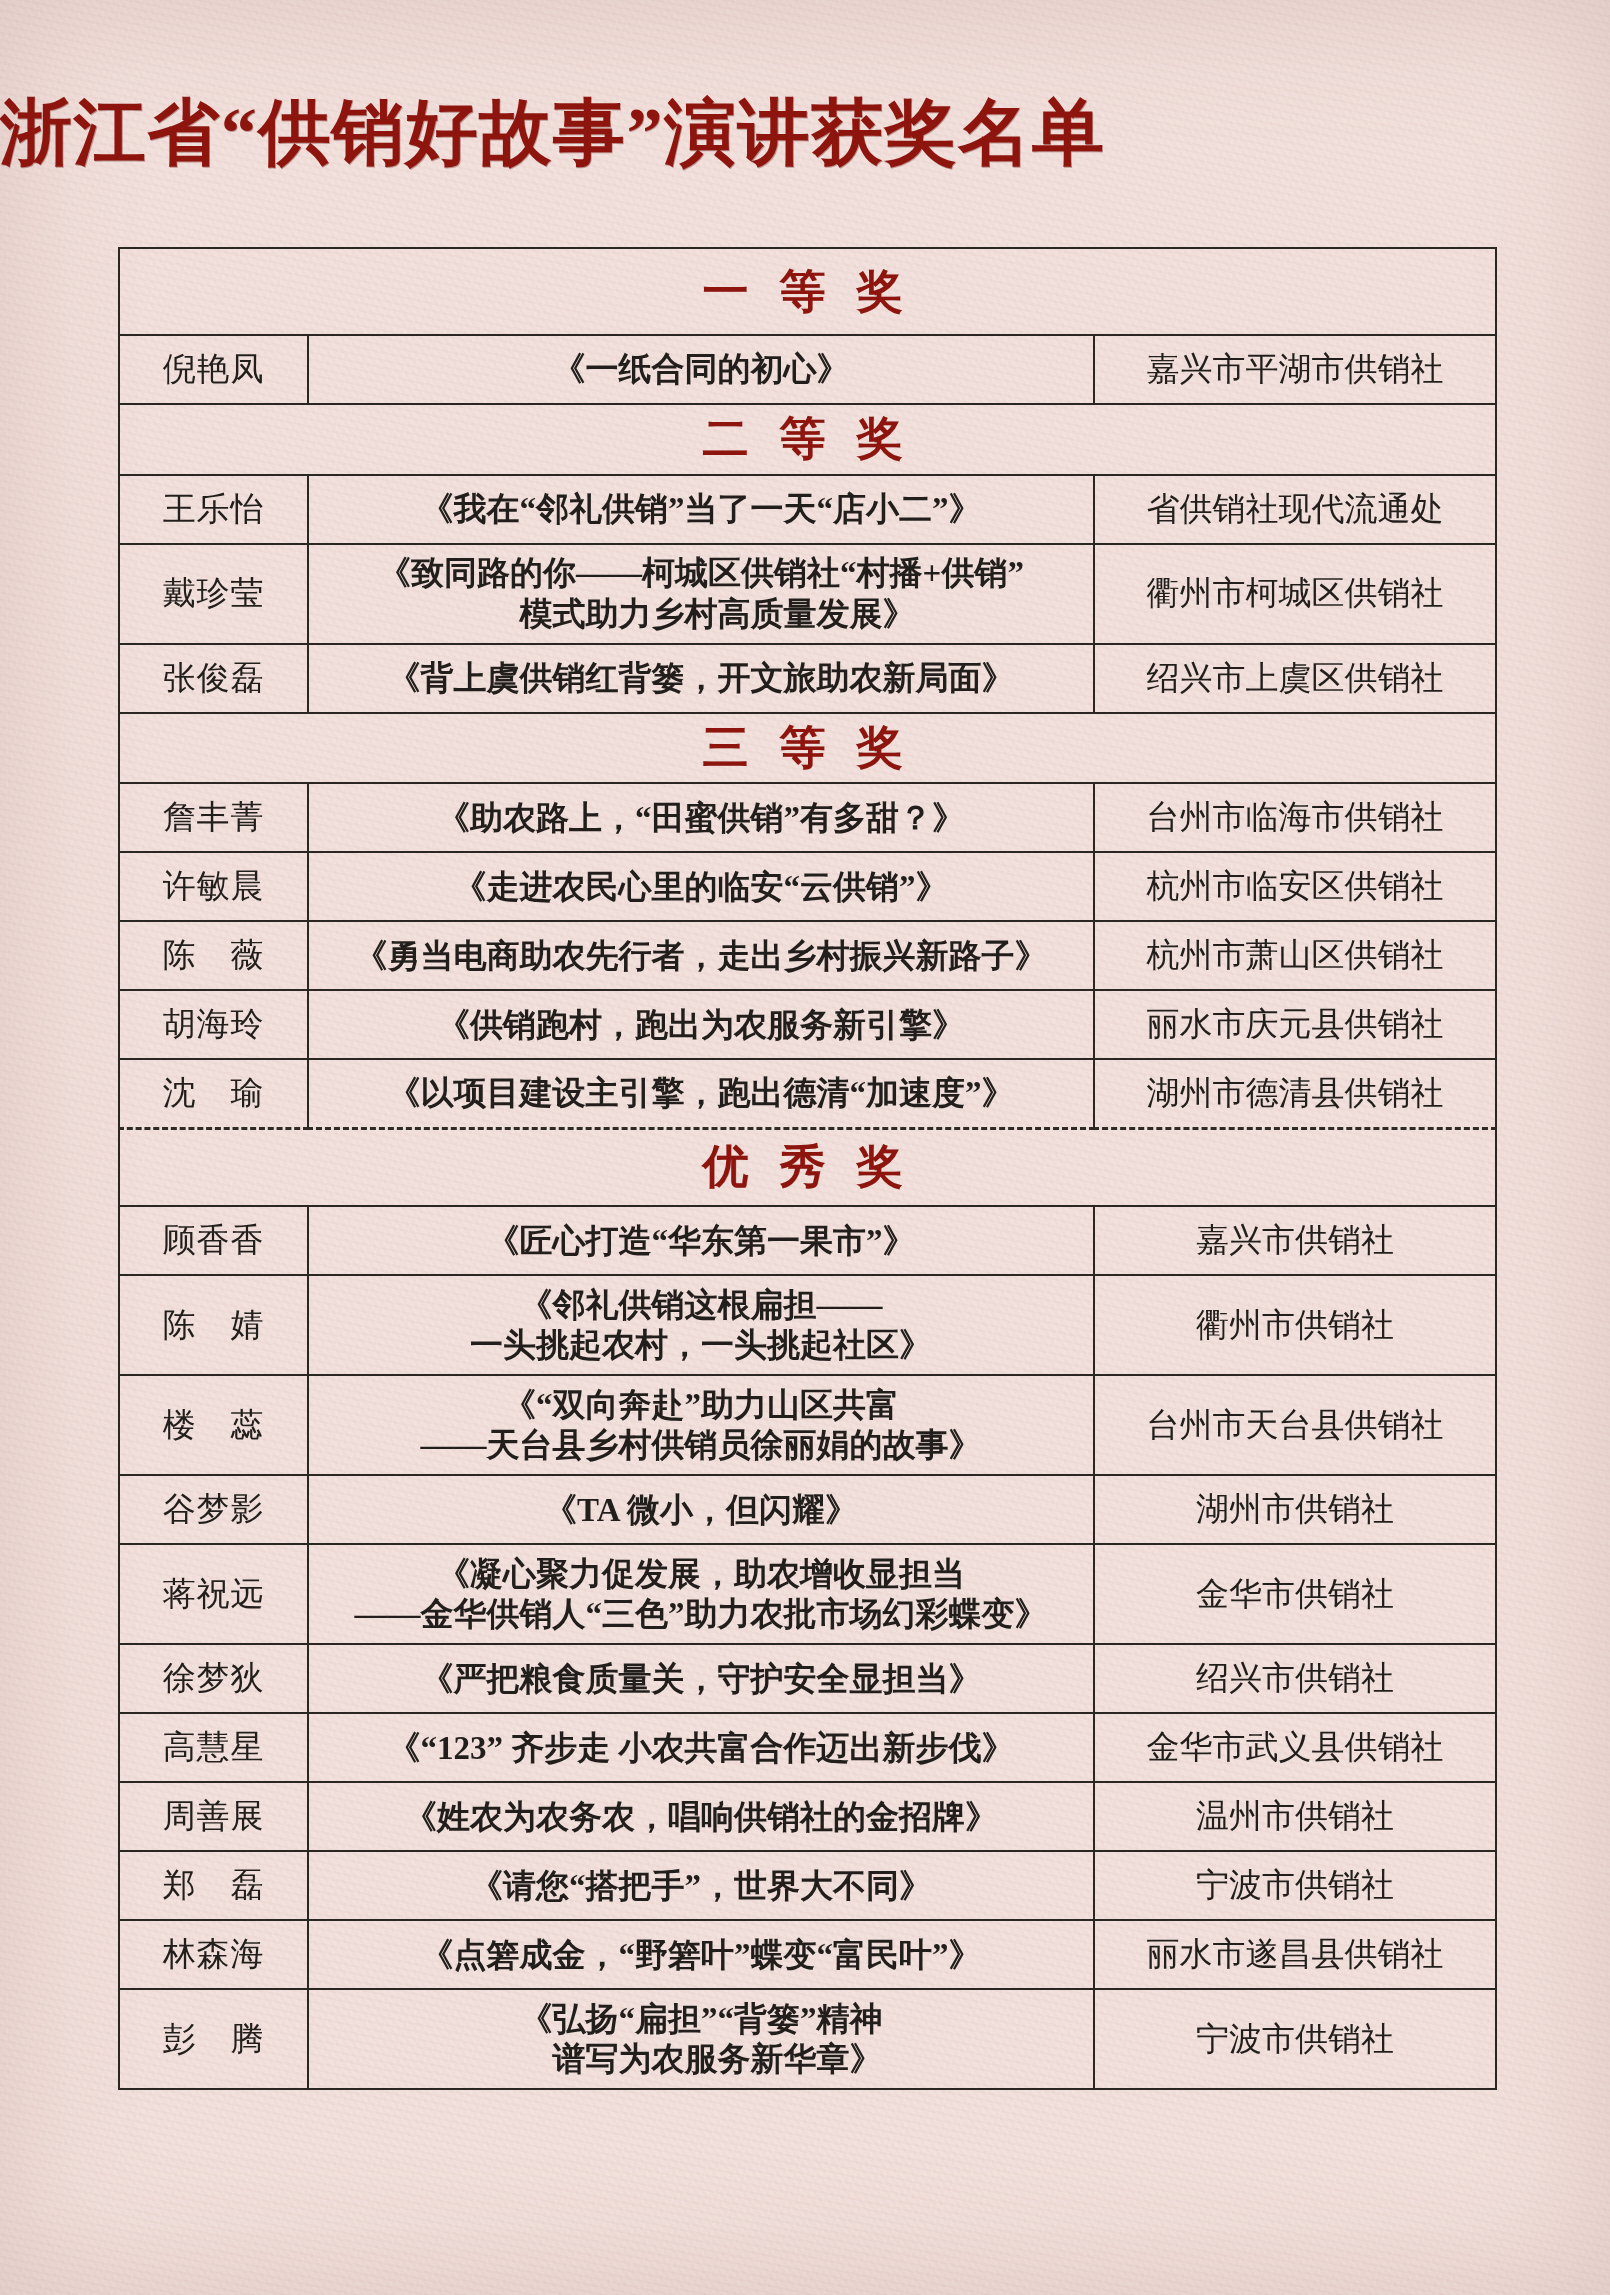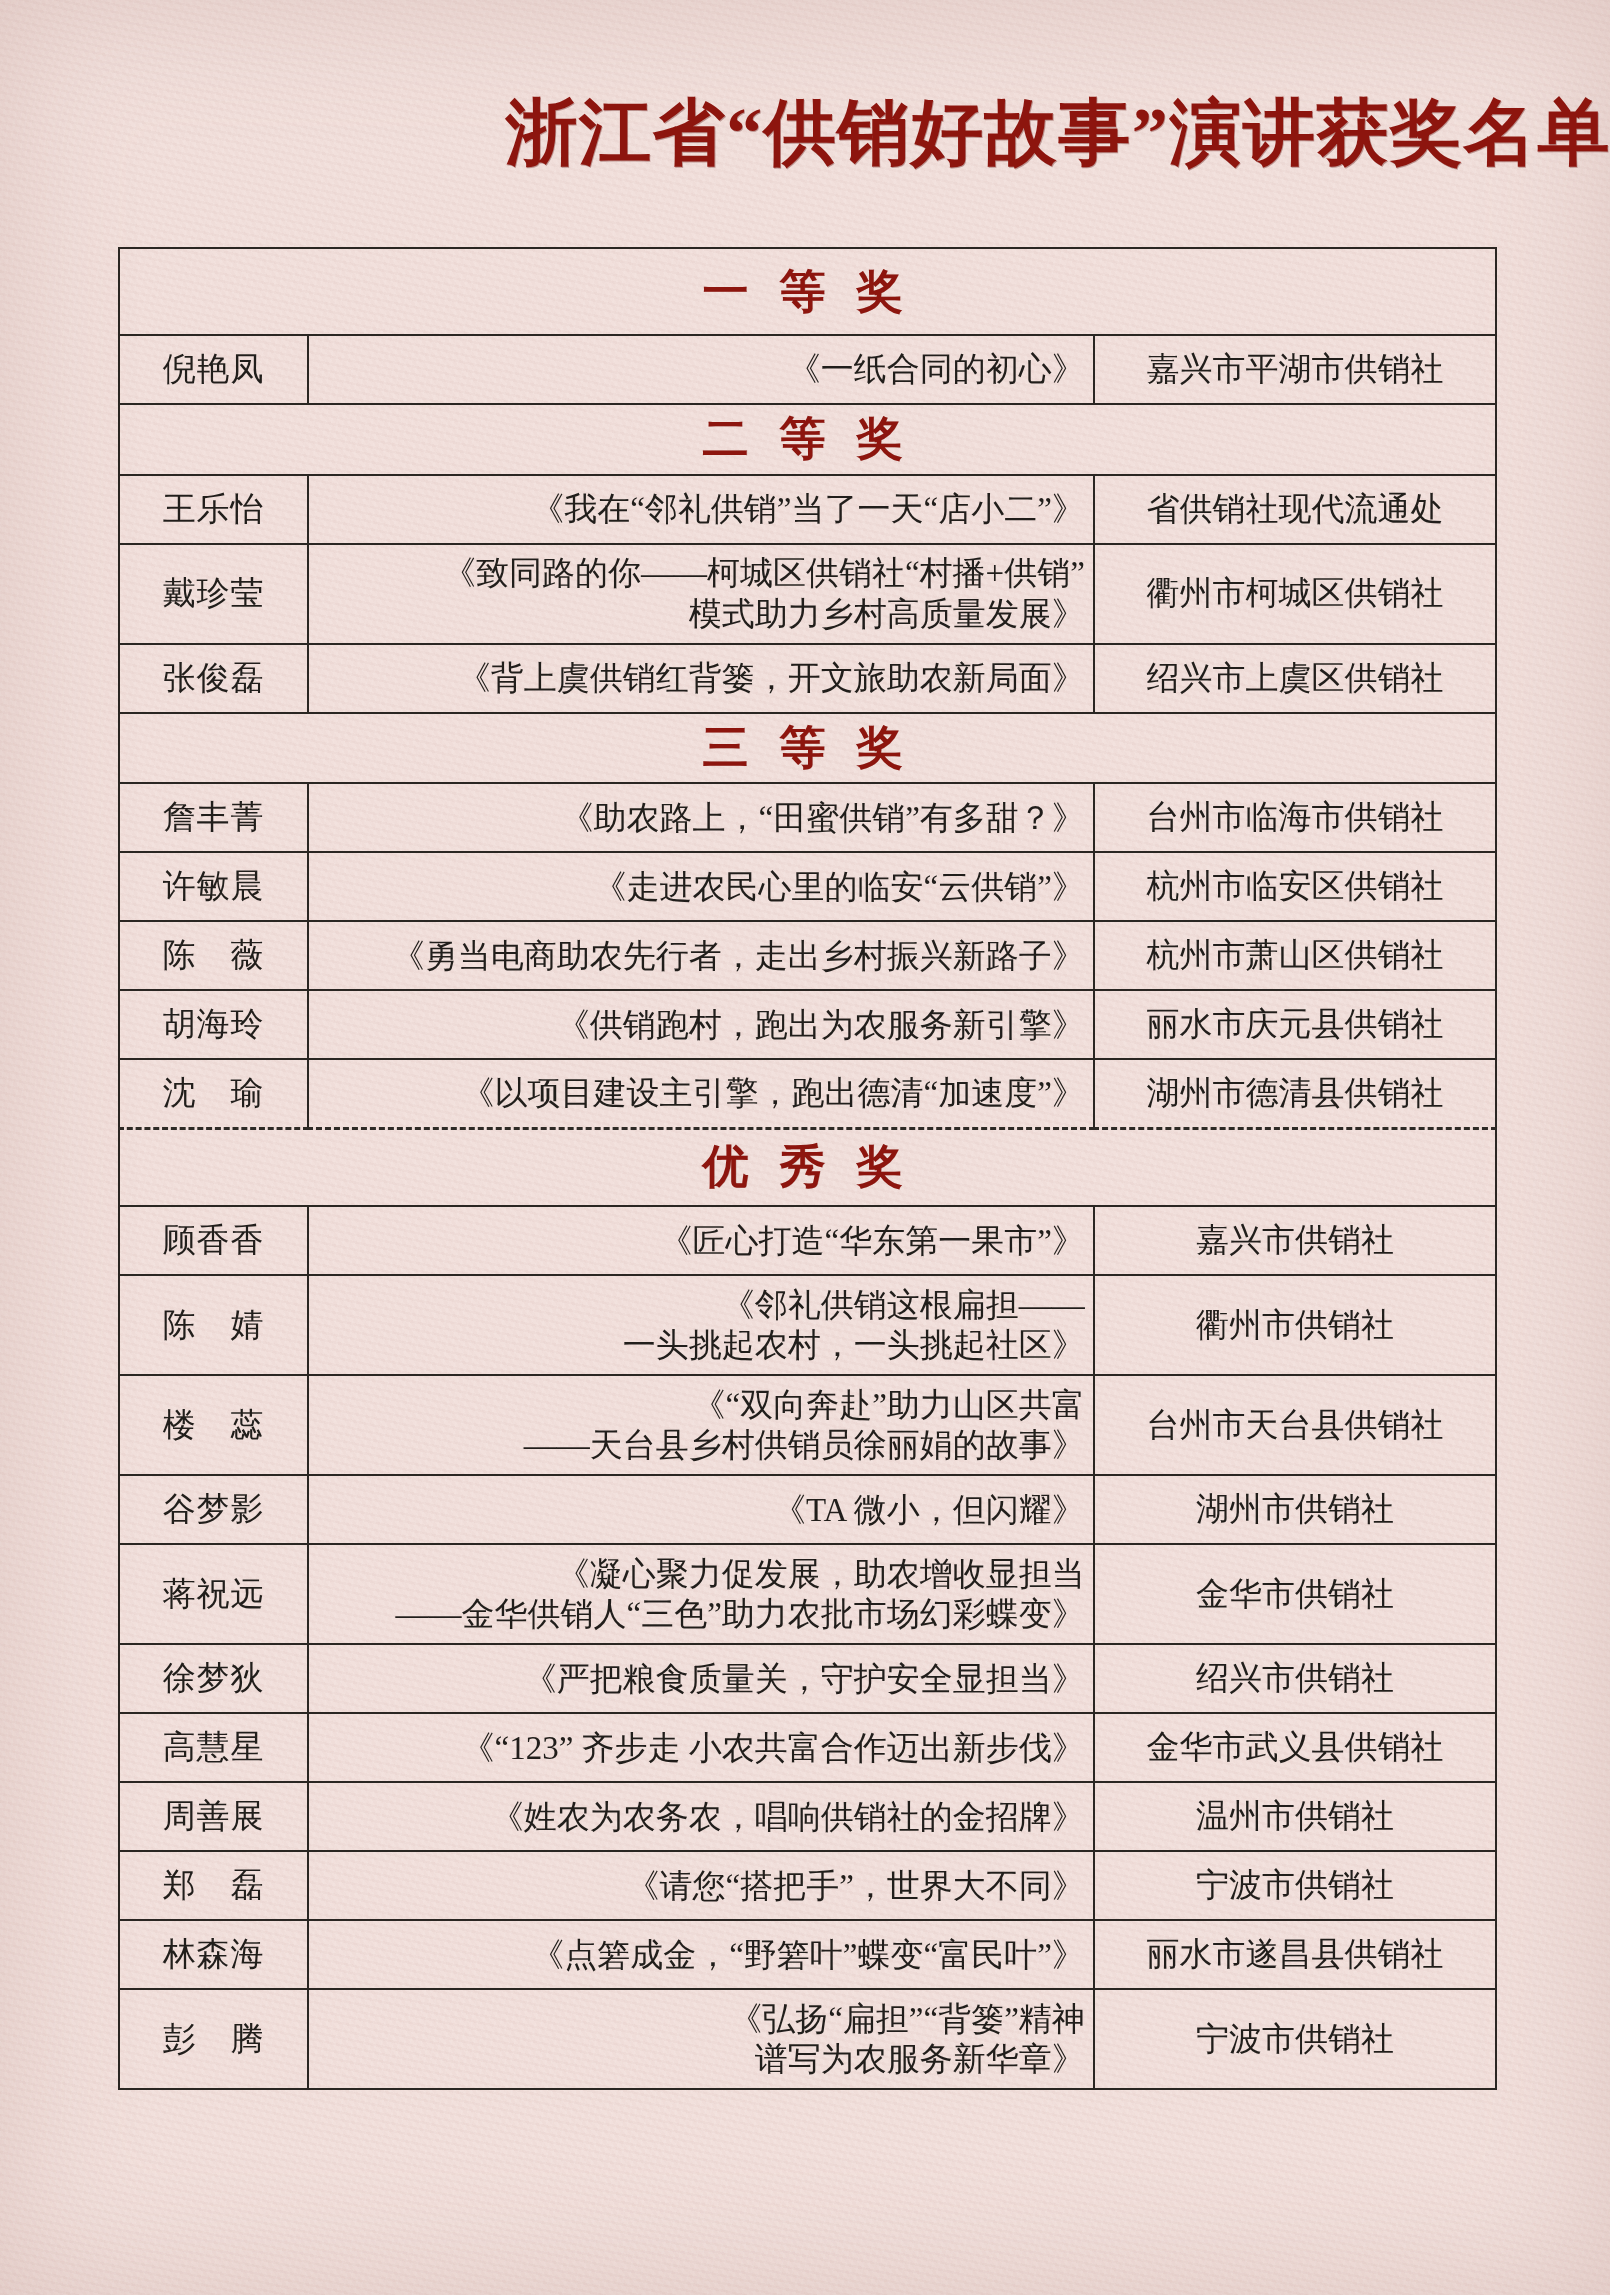--- a/index.html
+++ b/index.html
@@ -18,21 +18,21 @@
       repeating-linear-gradient(100deg, rgba(255,255,255,0.055) 0 1.6px, rgba(0,0,0,0) 1.6px 5.7px),
       repeating-linear-gradient(12deg, rgba(193,155,150,0.07) 0 2.4px, rgba(0,0,0,0) 2.4px 7.3px),
       repeating-linear-gradient(55deg, rgba(255,255,255,0.04) 0 3.3px, rgba(205,170,165,0.04) 3.3px 6.5px);
     box-shadow: inset 0 0 131px rgba(176,135,130,0.28);
     overflow:hidden;
   }
   .doc-title{
     position:absolute;
     left:0; top:85px; width:100%;
     margin:0;
-    text-align:right;
+    text-align:left;
     font-size:72px;
     font-weight:bold;
     letter-spacing:1.6px;
     color:var(--red);
     text-shadow:0.8px 0.8px 0 rgba(90,10,5,0.35);
     white-space:nowrap;
   }
   table.award-table{
     position:absolute;
     left:118px; top:247px;
@@ -64,24 +64,25 @@
   tr.sec-last{height:78px;}
   tr.sec-dashed td{border-top:3.3px dashed #2e2a26;}
   tr.single{height:69px;}
   tr.double{height:100px;}
   td.name{
     text-align:center;
     letter-spacing:0.8px;
     padding:3.3px 4.9px;
   }
   td.title{
-    text-align:right;
+    text-align:center;
     padding-left:21px;
     white-space:pre-line;
     line-height:1.22;
+    font-weight:bold;
   }
   td.org{
     text-align:center;
     padding-left:16.3px;
   }
 </style>
 </head>
 <body>
 
 <div class="page">

